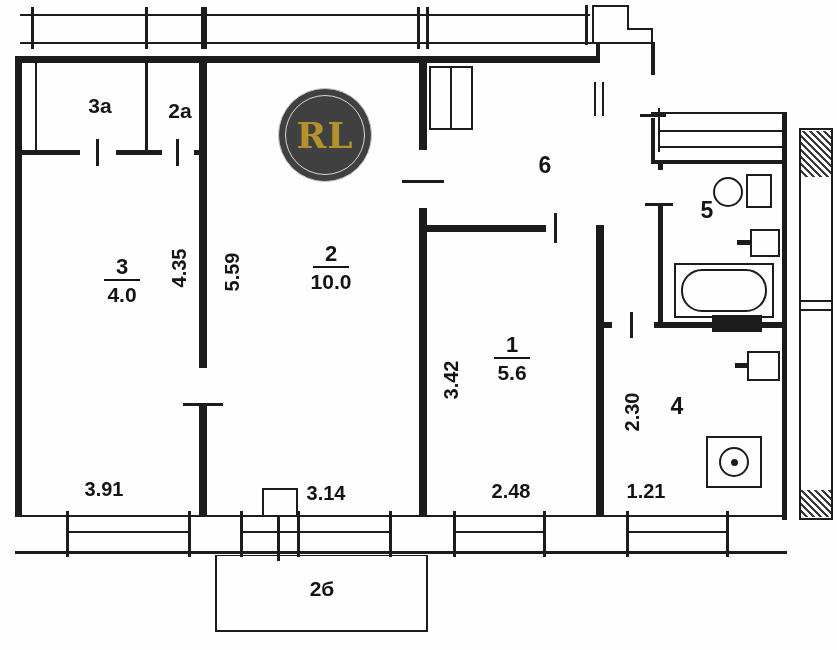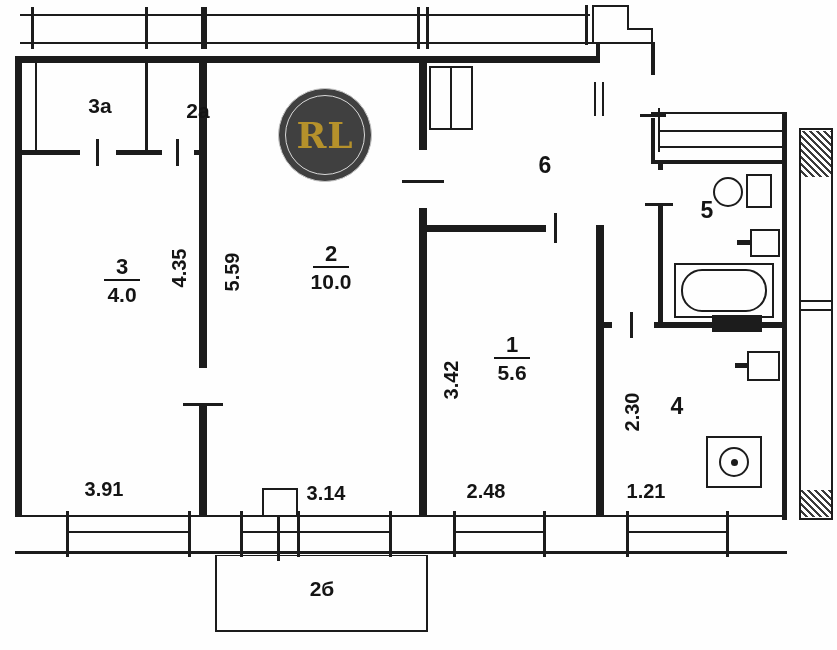--- a/index.html
+++ b/index.html
@@ -138,21 +138,21 @@
   <div class="w" style="left:799px;top:300px;width:34px;height:2px"></div>
   <div class="w" style="left:799px;top:309px;width:34px;height:2px"></div>
   <div class="hatch" style="left:801px;top:490px;width:30px;height:27px"></div>
 
   <div id="logo">
     <div class="ring"></div>
     <span class="mark">RL</span>
   </div>
 
   <div class="lbl" style="left:78px;top:95px;width:44px">3а</div>
-  <div class="lbl" style="left:176px;top:100px;width:44px">2а</div>
+  <div class="lbl" style="left:158px;top:100px;width:44px">2а</div>
 
   <div class="lbl frac" style="left:90px;top:255px;width:64px">
     <span class="num">3</span>
     <span class="area">4.0</span>
   </div>
 
   <div class="lbl frac" style="left:299px;top:242px;width:64px">
     <span class="num">2</span>
     <span class="area">10.0</span>
   </div>
@@ -166,16 +166,16 @@
   <div class="lbl big" style="left:690px;top:198px;width:34px">5</div>
   <div class="lbl big" style="left:660px;top:394px;width:34px">4</div>
   <div class="lbl" style="left:298px;top:578px;width:48px">2б</div>
 
   <div class="lbl vdim" style="left:153px;top:257px;width:54px;height:22px;font-size:20px">4.35</div>
   <div class="lbl vdim" style="left:206px;top:261px;width:54px;height:22px;font-size:20px">5.59</div>
   <div class="lbl vdim" style="left:425px;top:369px;width:54px;height:22px;font-size:20px">3.42</div>
   <div class="lbl vdim" style="left:606px;top:401px;width:54px;height:22px;font-size:20px">2.30</div>
   <div class="lbl" style="left:74px;top:479px;width:60px;font-size:20px">3.91</div>
   <div class="lbl" style="left:296px;top:483px;width:60px;font-size:20px">3.14</div>
-  <div class="lbl" style="left:456px;top:481px;width:60px;font-size:20px">2.48</div>
+  <div class="lbl" style="left:481px;top:481px;width:60px;font-size:20px">2.48</div>
   <div class="lbl" style="left:616px;top:481px;width:60px;font-size:20px">1.21</div>
 
 </div>
 
 </body></html>

